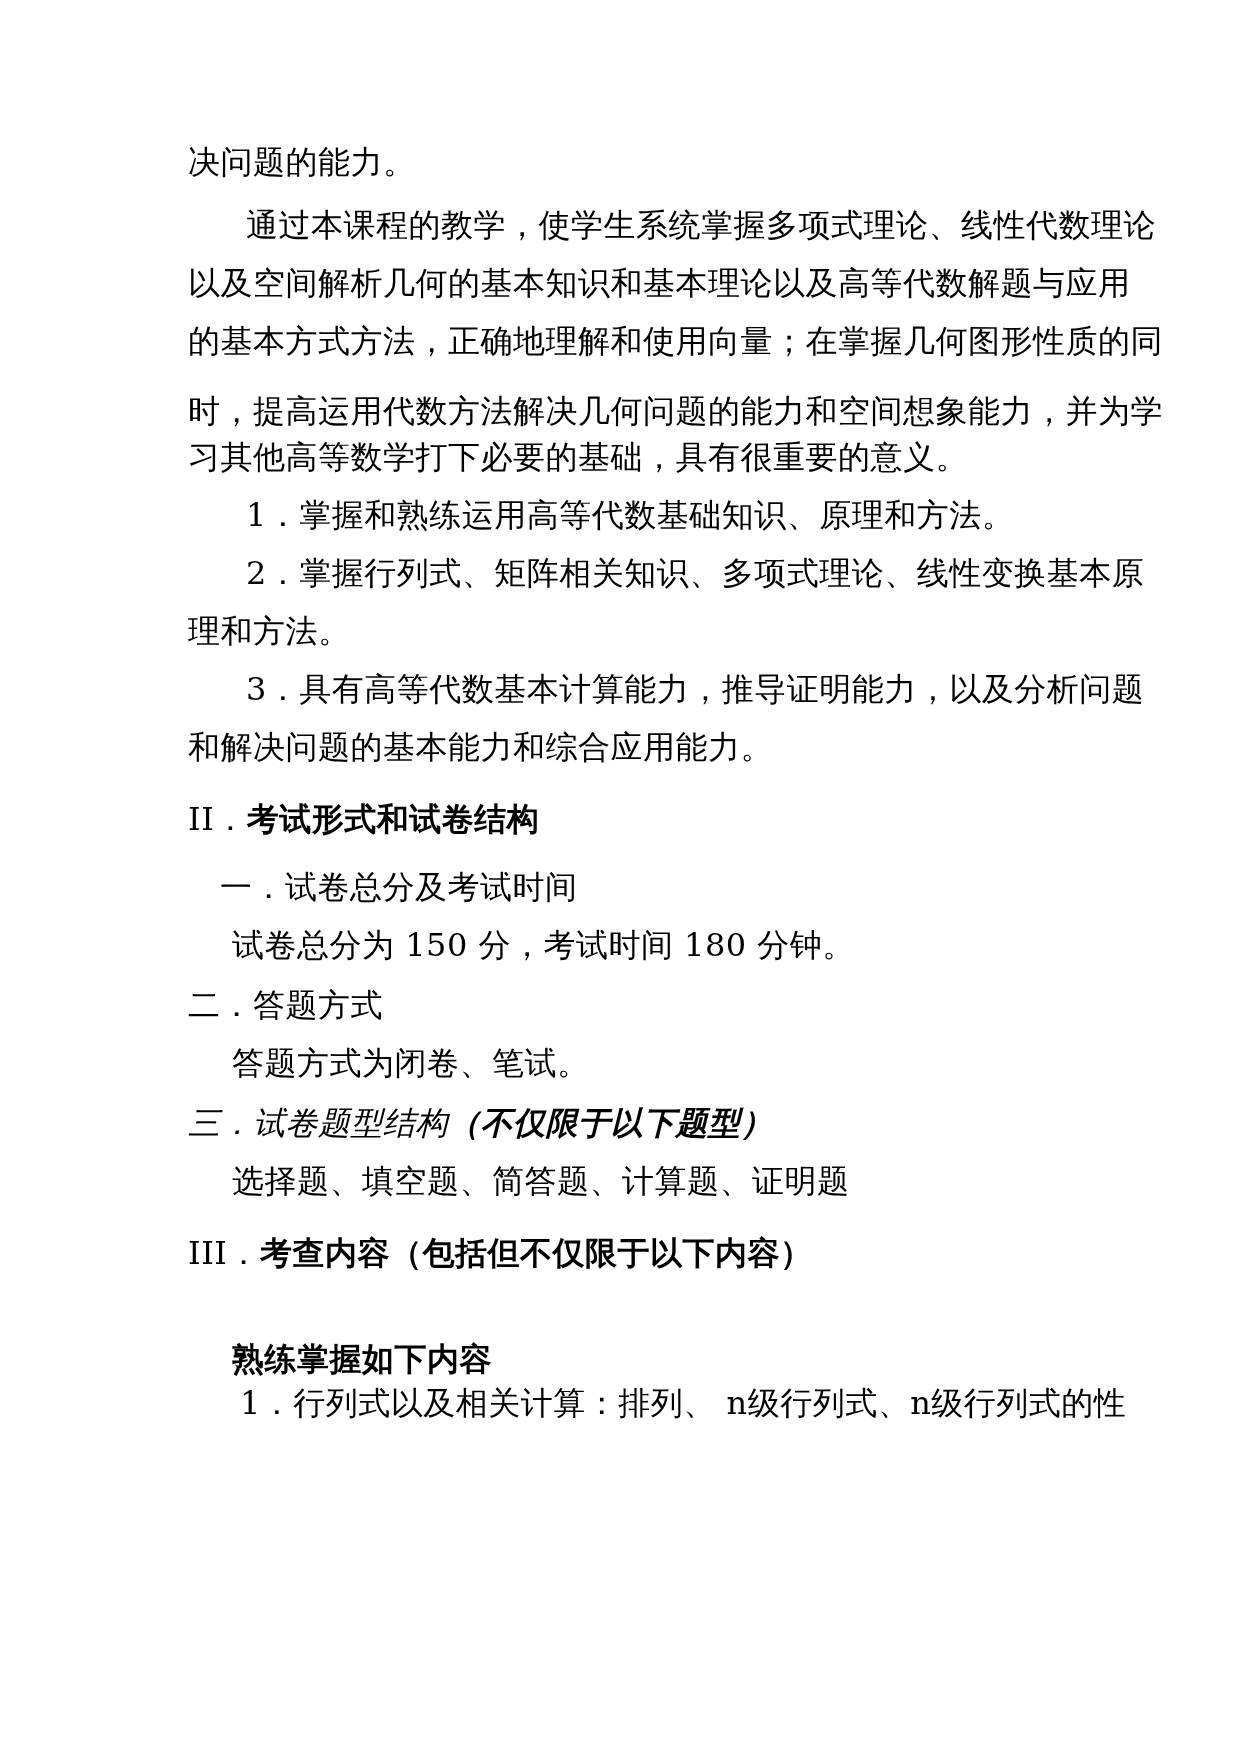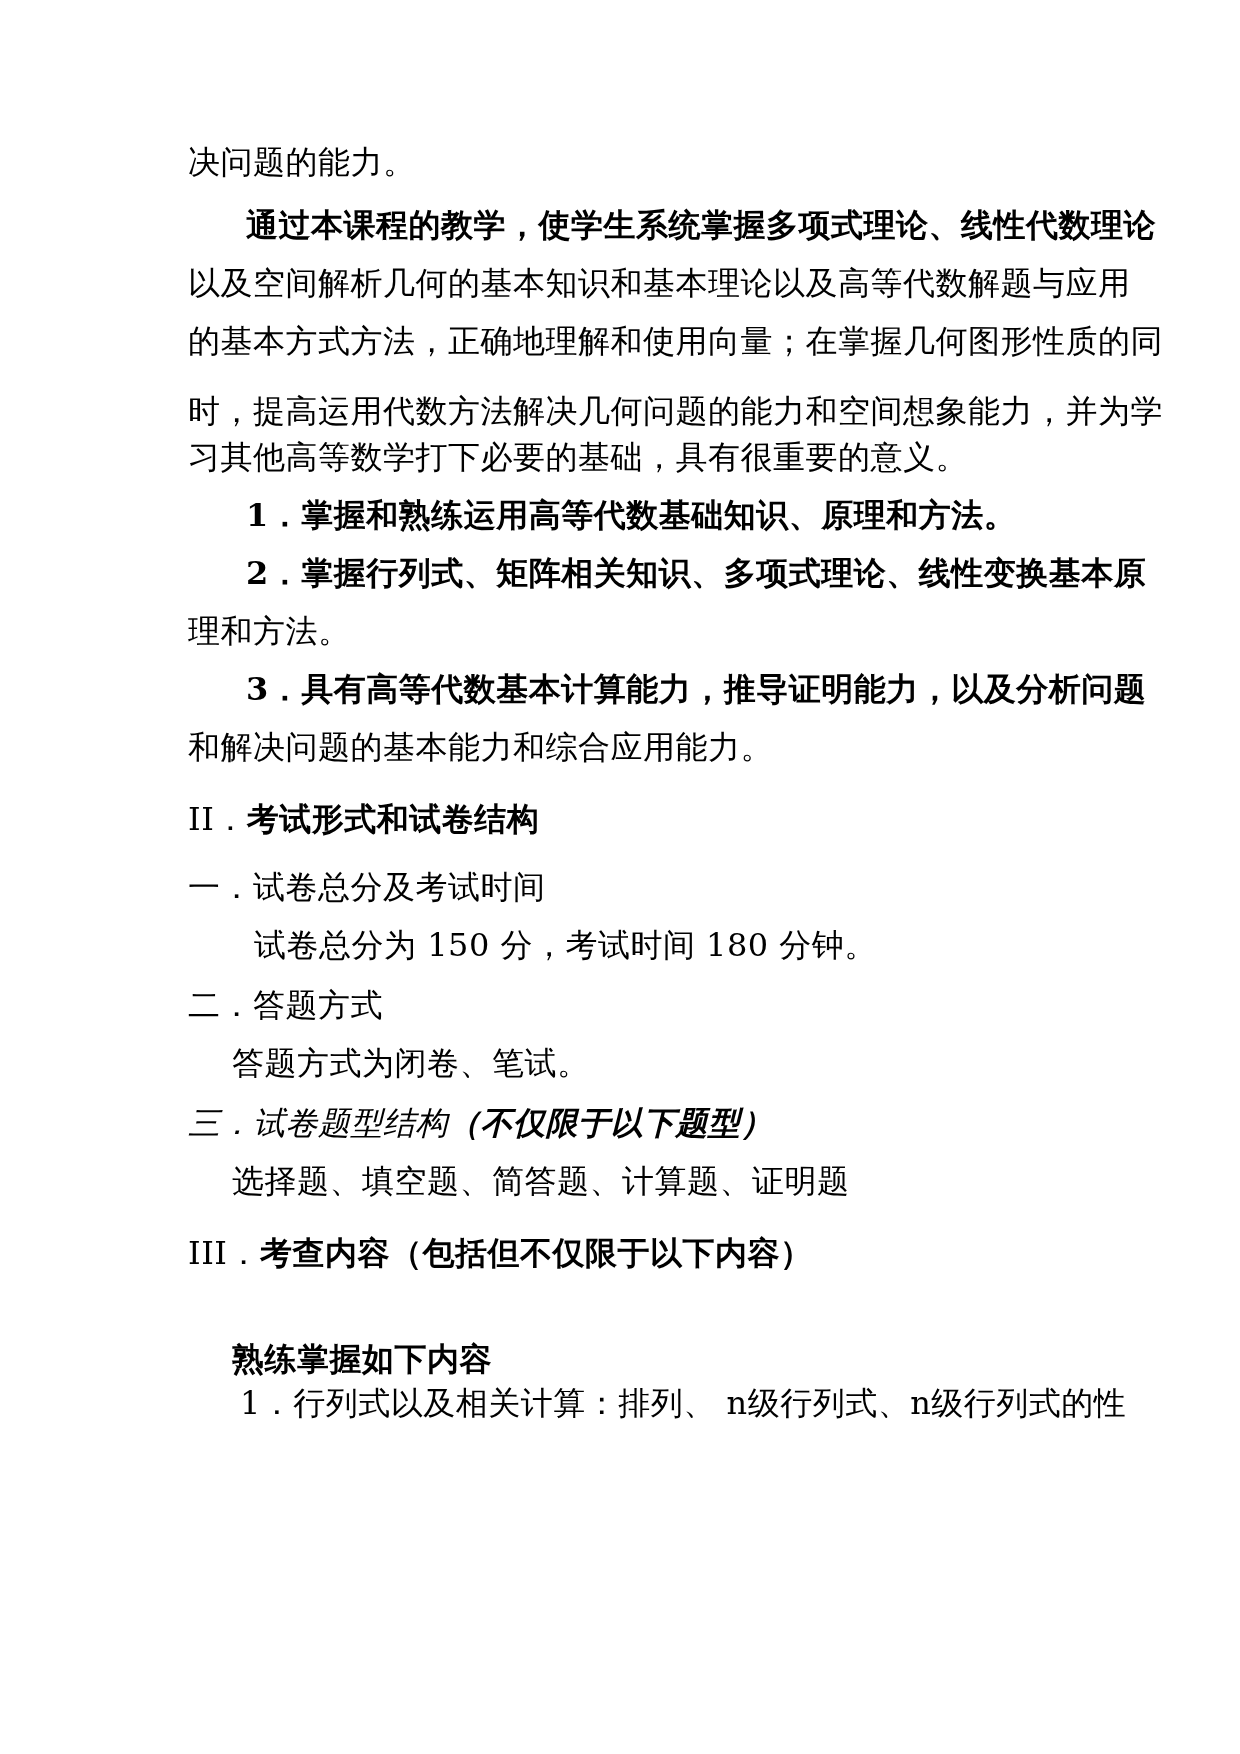--- a/index.html
+++ b/index.html
@@ -9,21 +9,21 @@
       color: #000000;
     }
     .line {
       position: absolute;
       left: 188px;
       font-size: 32px;
       line-height: 34px;
       white-space: nowrap;
       letter-spacing: 0.5px;
     }
-    .indent { left: 246px; font-weight: bold; }
+    .indent { left: 246px; }
     .indent2 { left: 240px; }
     .indent3 { left: 232px; }
     .bold { font-weight: bold; font-family: "DejaVu Sans", "Liberation Sans", sans-serif; margin-top: 32px; }
     .justify { width: 870px; text-align-last: justify; text-align: justify; }
   </style>
 </head>
 <body>
 
 <div>
 
@@ -38,22 +38,22 @@
   <div class="line indent" style="top:498px;">1．掌握和熟练运用高等代数基础知识、原理和方法。</div>
   <div class="line indent" style="top:556px;">2．掌握行列式、矩阵相关知识、多项式理论、线性变换基本原</div>
   <div class="line" style="top:614px;">理和方法。</div>
   <div class="line indent" style="top:672px;">3．具有高等代数基本计算能力，推导证明能力，以及分析问题</div>
   <div class="line" style="top:730px;">和解决问题的基本能力和综合应用能力。</div>
 
   <div class="line" style="top:802px;">
     <span>II．</span><span class="bold">考试形式和试卷结构</span>
   </div>
 
-  <div class="line" style="top:870px;">一．试卷总分及考试时间</div>
-  <div class="line indent3" style="top:928px;margin-left:22px;">试卷总分为 150 分，考试时间 180 分钟。</div>
+  <div class="line" style="top:870px;margin-left:32px;">一．试卷总分及考试时间</div>
+  <div class="line indent3" style="top:928px;">试卷总分为 150 分，考试时间 180 分钟。</div>
 
   <div class="line" style="top:988px;">二．答题方式</div>
   <div class="line indent3" style="top:1046px;">答题方式为闭卷、笔试。</div>
 
   <div class="line" style="top:1106px;font-style:italic;">
     <span>三．试卷题型结构</span><span class="bold">（不仅限于以下题型）</span>
   </div>
   <div class="line indent3" style="top:1164px;">选择题、填空题、简答题、计算题、证明题</div>
 
   <div class="line" style="top:1236px;">

